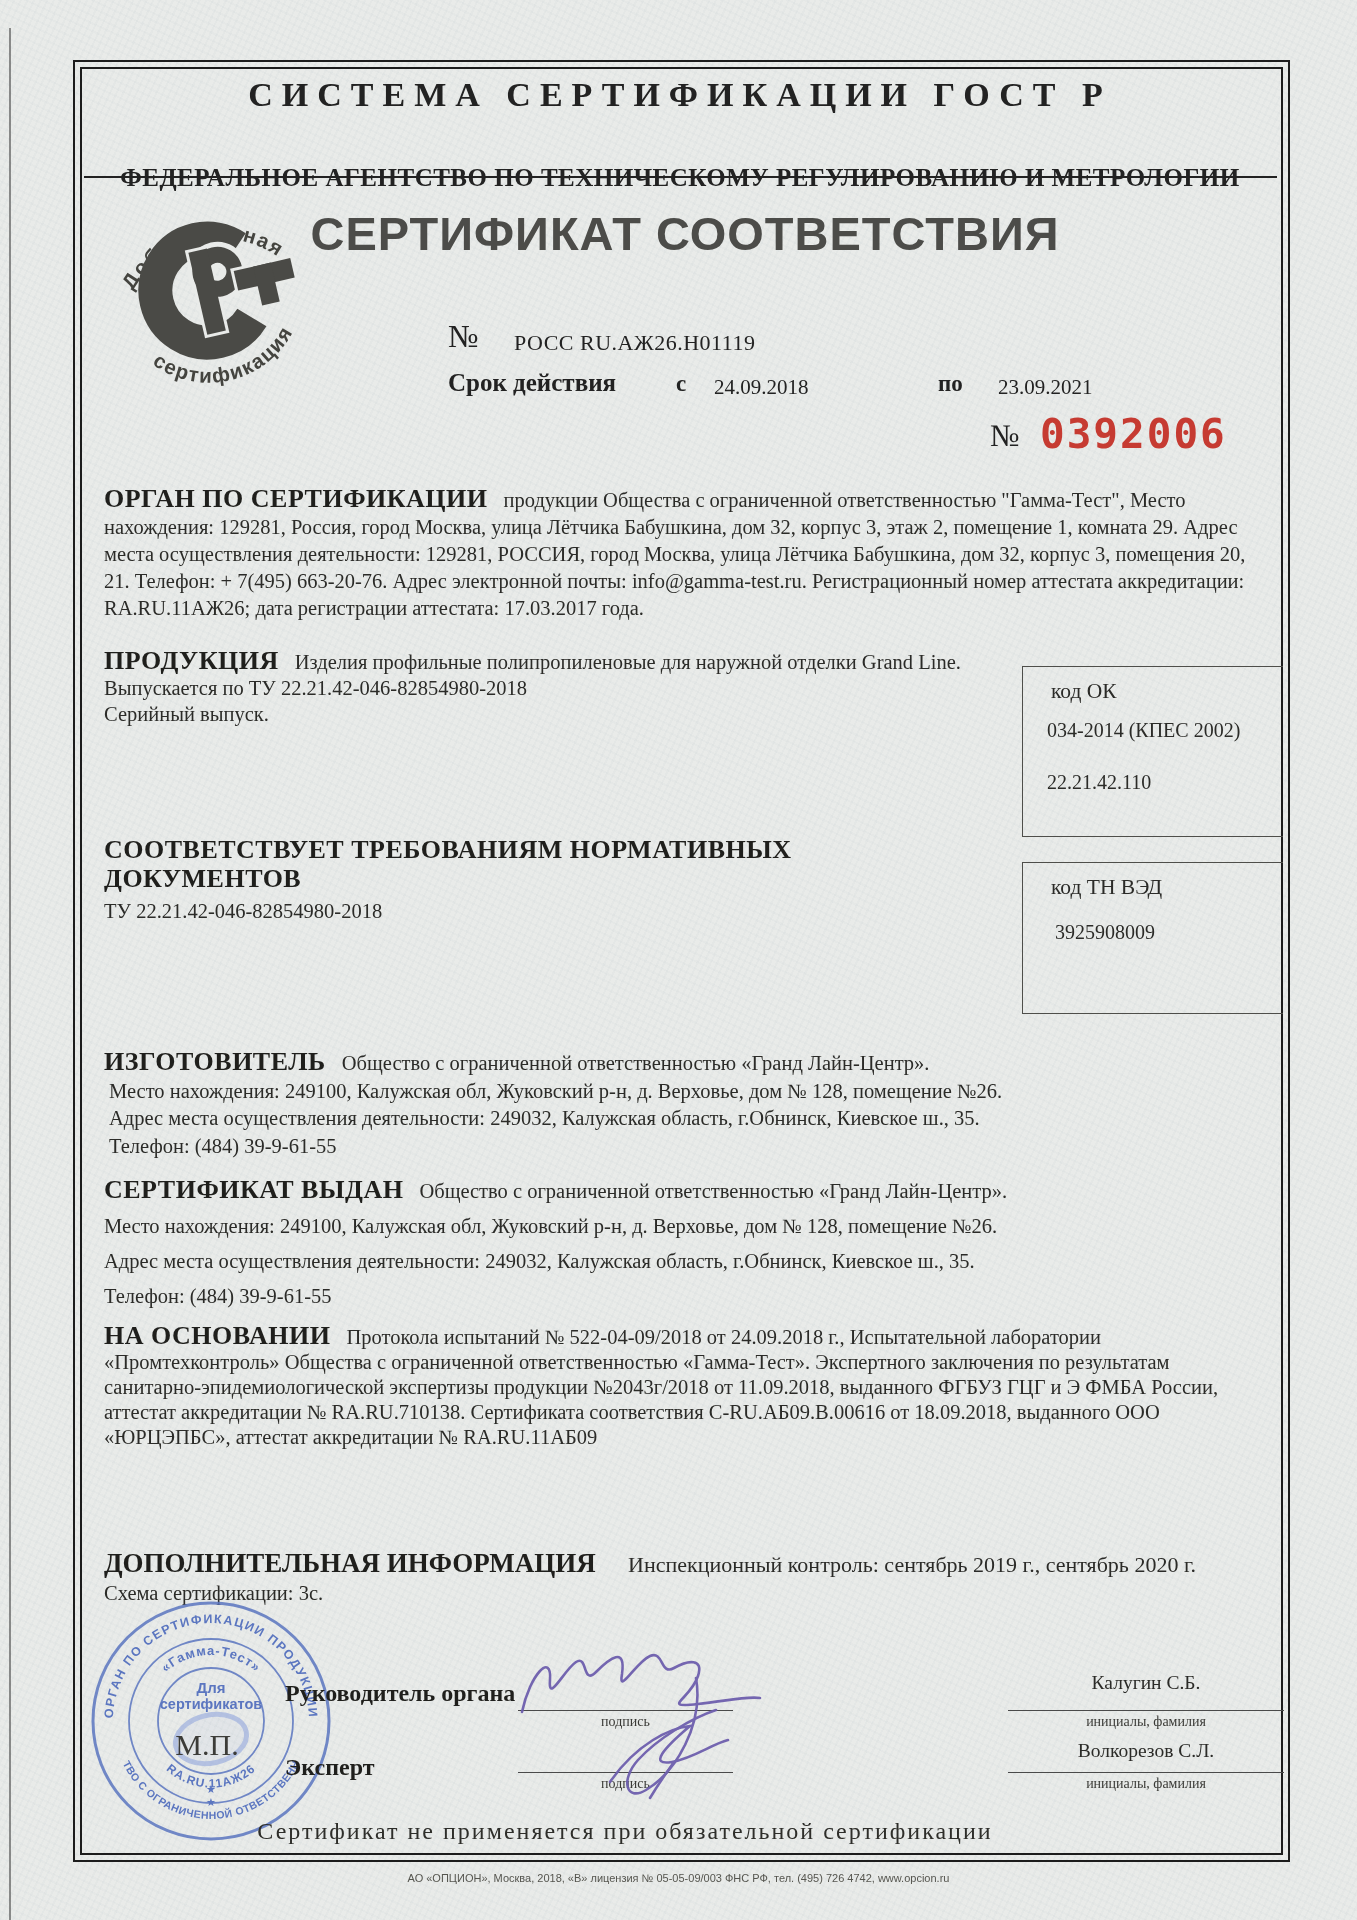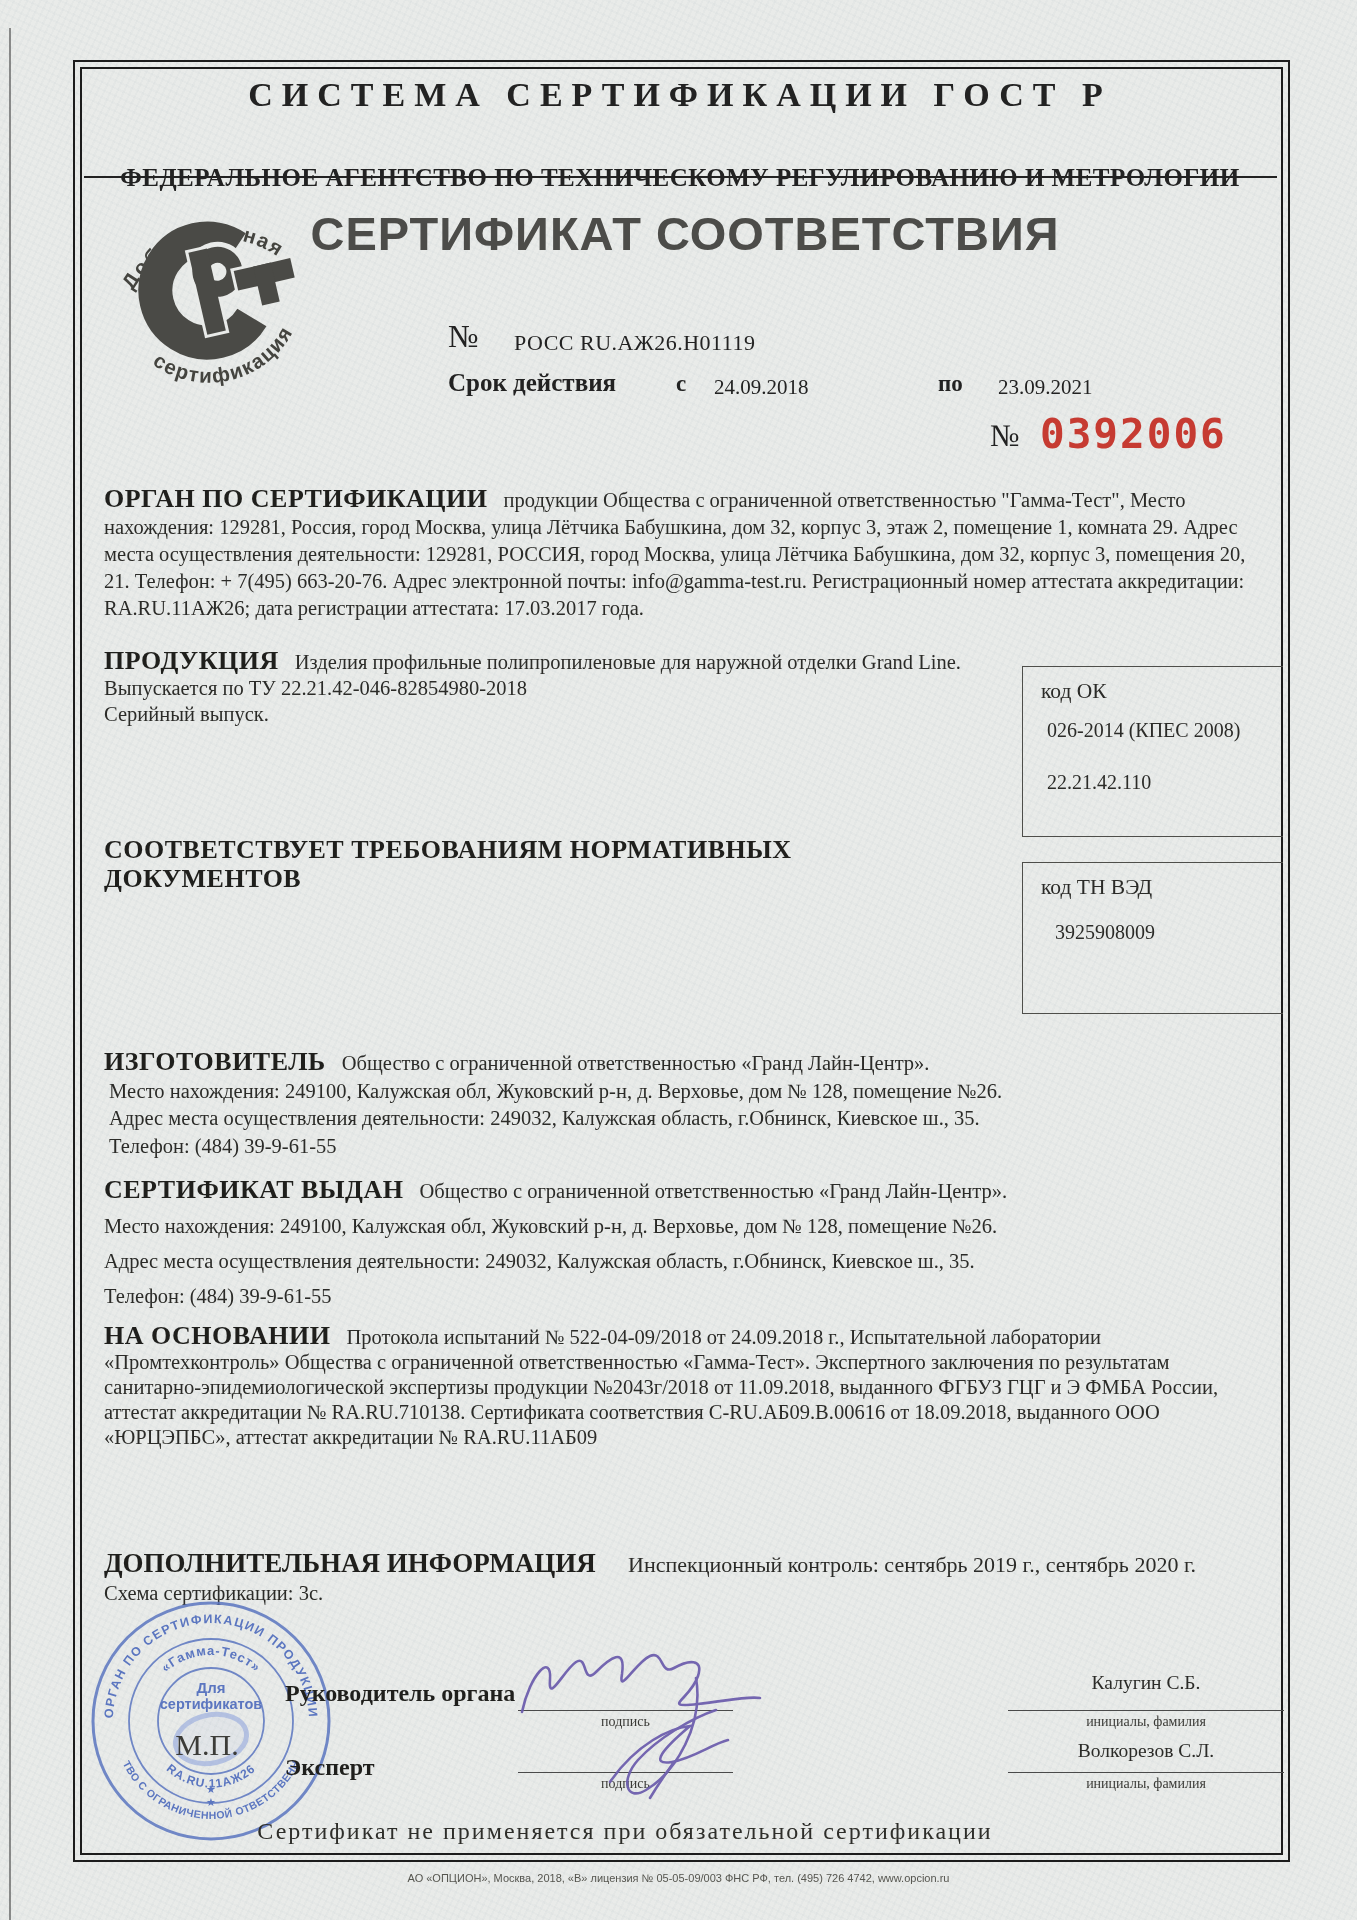--- a/index.html
+++ b/index.html
@@ -43,21 +43,21 @@
   .sec-products{top:648px;width:912px;line-height:26px;}
   .sec-compliance{top:836px;width:900px;}
   .sec-manufacturer{top:1048px;width:1000px;line-height:27.5px;}
   .sec-issued{top:1172px;width:1000px;line-height:35px;}
   .sec-basis{top:1302px;width:1150px;line-height:25px;}
   .ind{padding-left:5px;}
 
   .code-box{position:absolute;left:1022px;border:1.5px solid #4e4e4a;border-right:none;background:transparent;}
   .box-ok{top:666px;width:260px;height:169px;}
   .box-tnved{top:862px;width:260px;height:150px;}
-  .code-box .lab{position:absolute;left:18px;top:12px;font-size:21.5px;color:#2b2b28;}
+  .code-box .lab{position:absolute;left:28px;top:12px;font-size:21.5px;color:#2b2b28;}
   .box-ok .v1{position:absolute;left:24px;top:52px;font-size:20px;}
   .box-ok .v2{position:absolute;left:24px;top:104px;font-size:20px;}
   .box-tnved .v1{position:absolute;left:32px;top:58px;font-size:20px;}
 
   .sec-additional-h{position:absolute;left:104px;top:1548px;font-size:27px;font-weight:bold;color:#1f1f1c;}
   .sec-additional-r{position:absolute;left:628px;top:1552px;width:620px;font-size:22px;}
   .sec-additional-l2{position:absolute;left:104px;top:1582px;font-size:20.5px;}
 
   .role1{position:absolute;left:285px;top:1680px;font-size:24px;font-weight:bold;color:#1f1f1c;}
   .role2{position:absolute;left:285px;top:1754px;font-size:24px;font-weight:bold;color:#1f1f1c;}
@@ -142,26 +142,27 @@
   <p class="sec sec-organ"><span class="sec-h">ОРГАН ПО СЕРТИФИКАЦИИ</span><span>продукции Общества с ограниченной ответственностью "Гамма-Тест", Место нахождения: 129281, Россия, город Москва, улица Лётчика Бабушкина, дом 32, корпус 3, этаж 2, помещение 1, комната 29. Адрес места осуществления деятельности: 129281, РОССИЯ, город Москва, улица Лётчика Бабушкина, дом 32, корпус 3, помещения 20, 21. Телефон: + 7(495) 663-20-76. Адрес электронной почты: info@gamma-test.ru. Регистрационный номер аттестата аккредитации: RA.RU.11АЖ26; дата регистрации аттестата: 17.03.2017 года.</span></p>
 
   <div class="sec sec-products">
     <div><span class="sec-h">ПРОДУКЦИЯ</span><span>Изделия профильные полипропиленовые для наружной отделки Grand Line.</span></div>
     <div>Выпускается по ТУ 22.21.42-046-82854980-2018</div>
     <div>Серийный выпуск.</div>
   </div>
 
   <div class="code-box box-ok">
     <span class="lab">код ОК</span>
-    <span class="v1">026-2014 (КПЕС 2008)</span>
+    <span class="v1">034-2014 (КПЕС 2002)</span>
     <span class="v2">22.21.42.110</span>
   </div>
 
   <div class="sec sec-compliance">
     <div><span class="sec-h">СООТВЕТСТВУЕТ ТРЕБОВАНИЯМ НОРМАТИВНЫХ ДОКУМЕНТОВ</span></div>
+    <div style="margin-top:4px">ТУ 22.21.42-046-82854980-2018</div>
   </div>
 
   <div class="code-box box-tnved">
     <span class="lab">код ТН ВЭД</span>
     <span class="v1">3925908009</span>
   </div>
 
   <div class="sec sec-manufacturer">
     <div><span class="sec-h">ИЗГОТОВИТЕЛЬ</span><span>Общество с ограниченной ответственностью «Гранд Лайн-Центр».</span></div>
     <div class="ind">Место нахождения: 249100, Калужская обл, Жуковский р-н, д. Верховье, дом № 128, помещение №26.</div>

